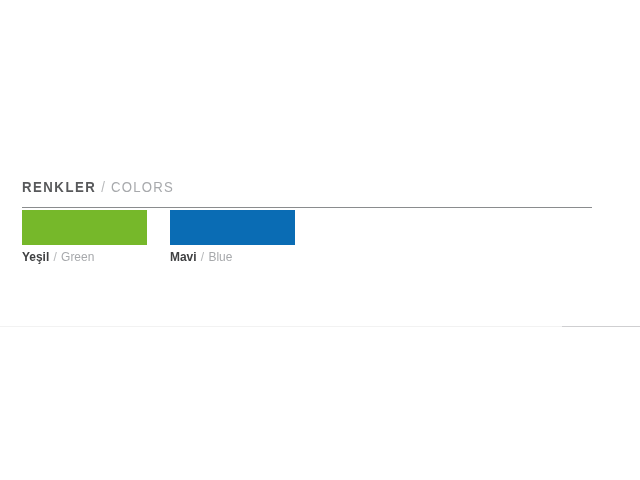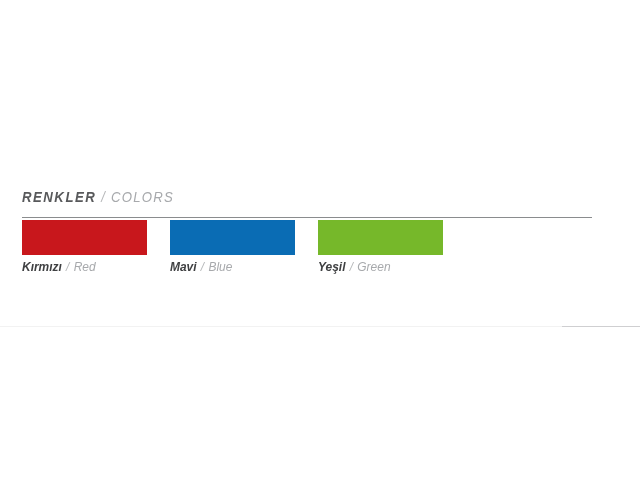--- a/index.html
+++ b/index.html
@@ -14,23 +14,22 @@
     position: relative;
     overflow: hidden;
     font-family: "Liberation Sans", "DejaVu Sans", sans-serif;
     -webkit-font-smoothing: antialiased;
   }
 
   
   #palette-section {
     position: absolute;
     left: 22px;
-    top: 188px;
+    top: 178px;
     width: 570px;
-    font-style: italic;
   }
 
   
   #section-heading {
     font-size: 15px;
     letter-spacing: 1.7px;
     line-height: 18px;
     white-space: nowrap;
     font-weight: 700;
     transform: scaleX(0.88);
@@ -121,38 +120,32 @@
 <div id="palette-section">
 
   <div id="section-heading">
     <span class="title-native" style="color: rgb(88, 89, 91);">RENKLER</span><span class="title-sep"> / </span><span class="title-foreign" style="color: rgb(167, 169, 172);">COLORS</span>
   </div>
 
   <div id="heading-rule" style="background-color: rgb(138, 140, 142);"></div>
 
   <div id="swatch-row">
 
+
     <div class="swatch-cell">
-      <div class="swatch-chip" style="background-color: rgb(200, 23, 28);"></div>
+      <div class="swatch-chip" style="background-color: rgb(118, 184, 42);"></div>
       <div class="swatch-label">
-        <span class="label-native">Kırmızı</span><span class="label-sep"> / </span><span class="label-foreign">Red</span>
+        <span class="label-native">Yeşil</span><span class="label-sep"> / </span><span class="label-foreign">Green</span>
       </div>
     </div>
 
     <div class="swatch-cell">
       <div class="swatch-chip" style="background-color: rgb(10, 108, 180);"></div>
       <div class="swatch-label">
         <span class="label-native">Mavi</span><span class="label-sep"> / </span><span class="label-foreign">Blue</span>
-      </div>
-    </div>
-
-    <div class="swatch-cell">
-      <div class="swatch-chip" style="background-color: rgb(118, 184, 42);"></div>
-      <div class="swatch-label">
-        <span class="label-native">Yeşil</span><span class="label-sep"> / </span><span class="label-foreign">Green</span>
       </div>
     </div>
 
 
   </div>
 </div>
 
 <div id="footer-rule" style="background-color: rgb(242, 242, 242);"></div>
 <div id="footer-rule-accent" style="background-color: rgb(207, 207, 209);"></div>
 

